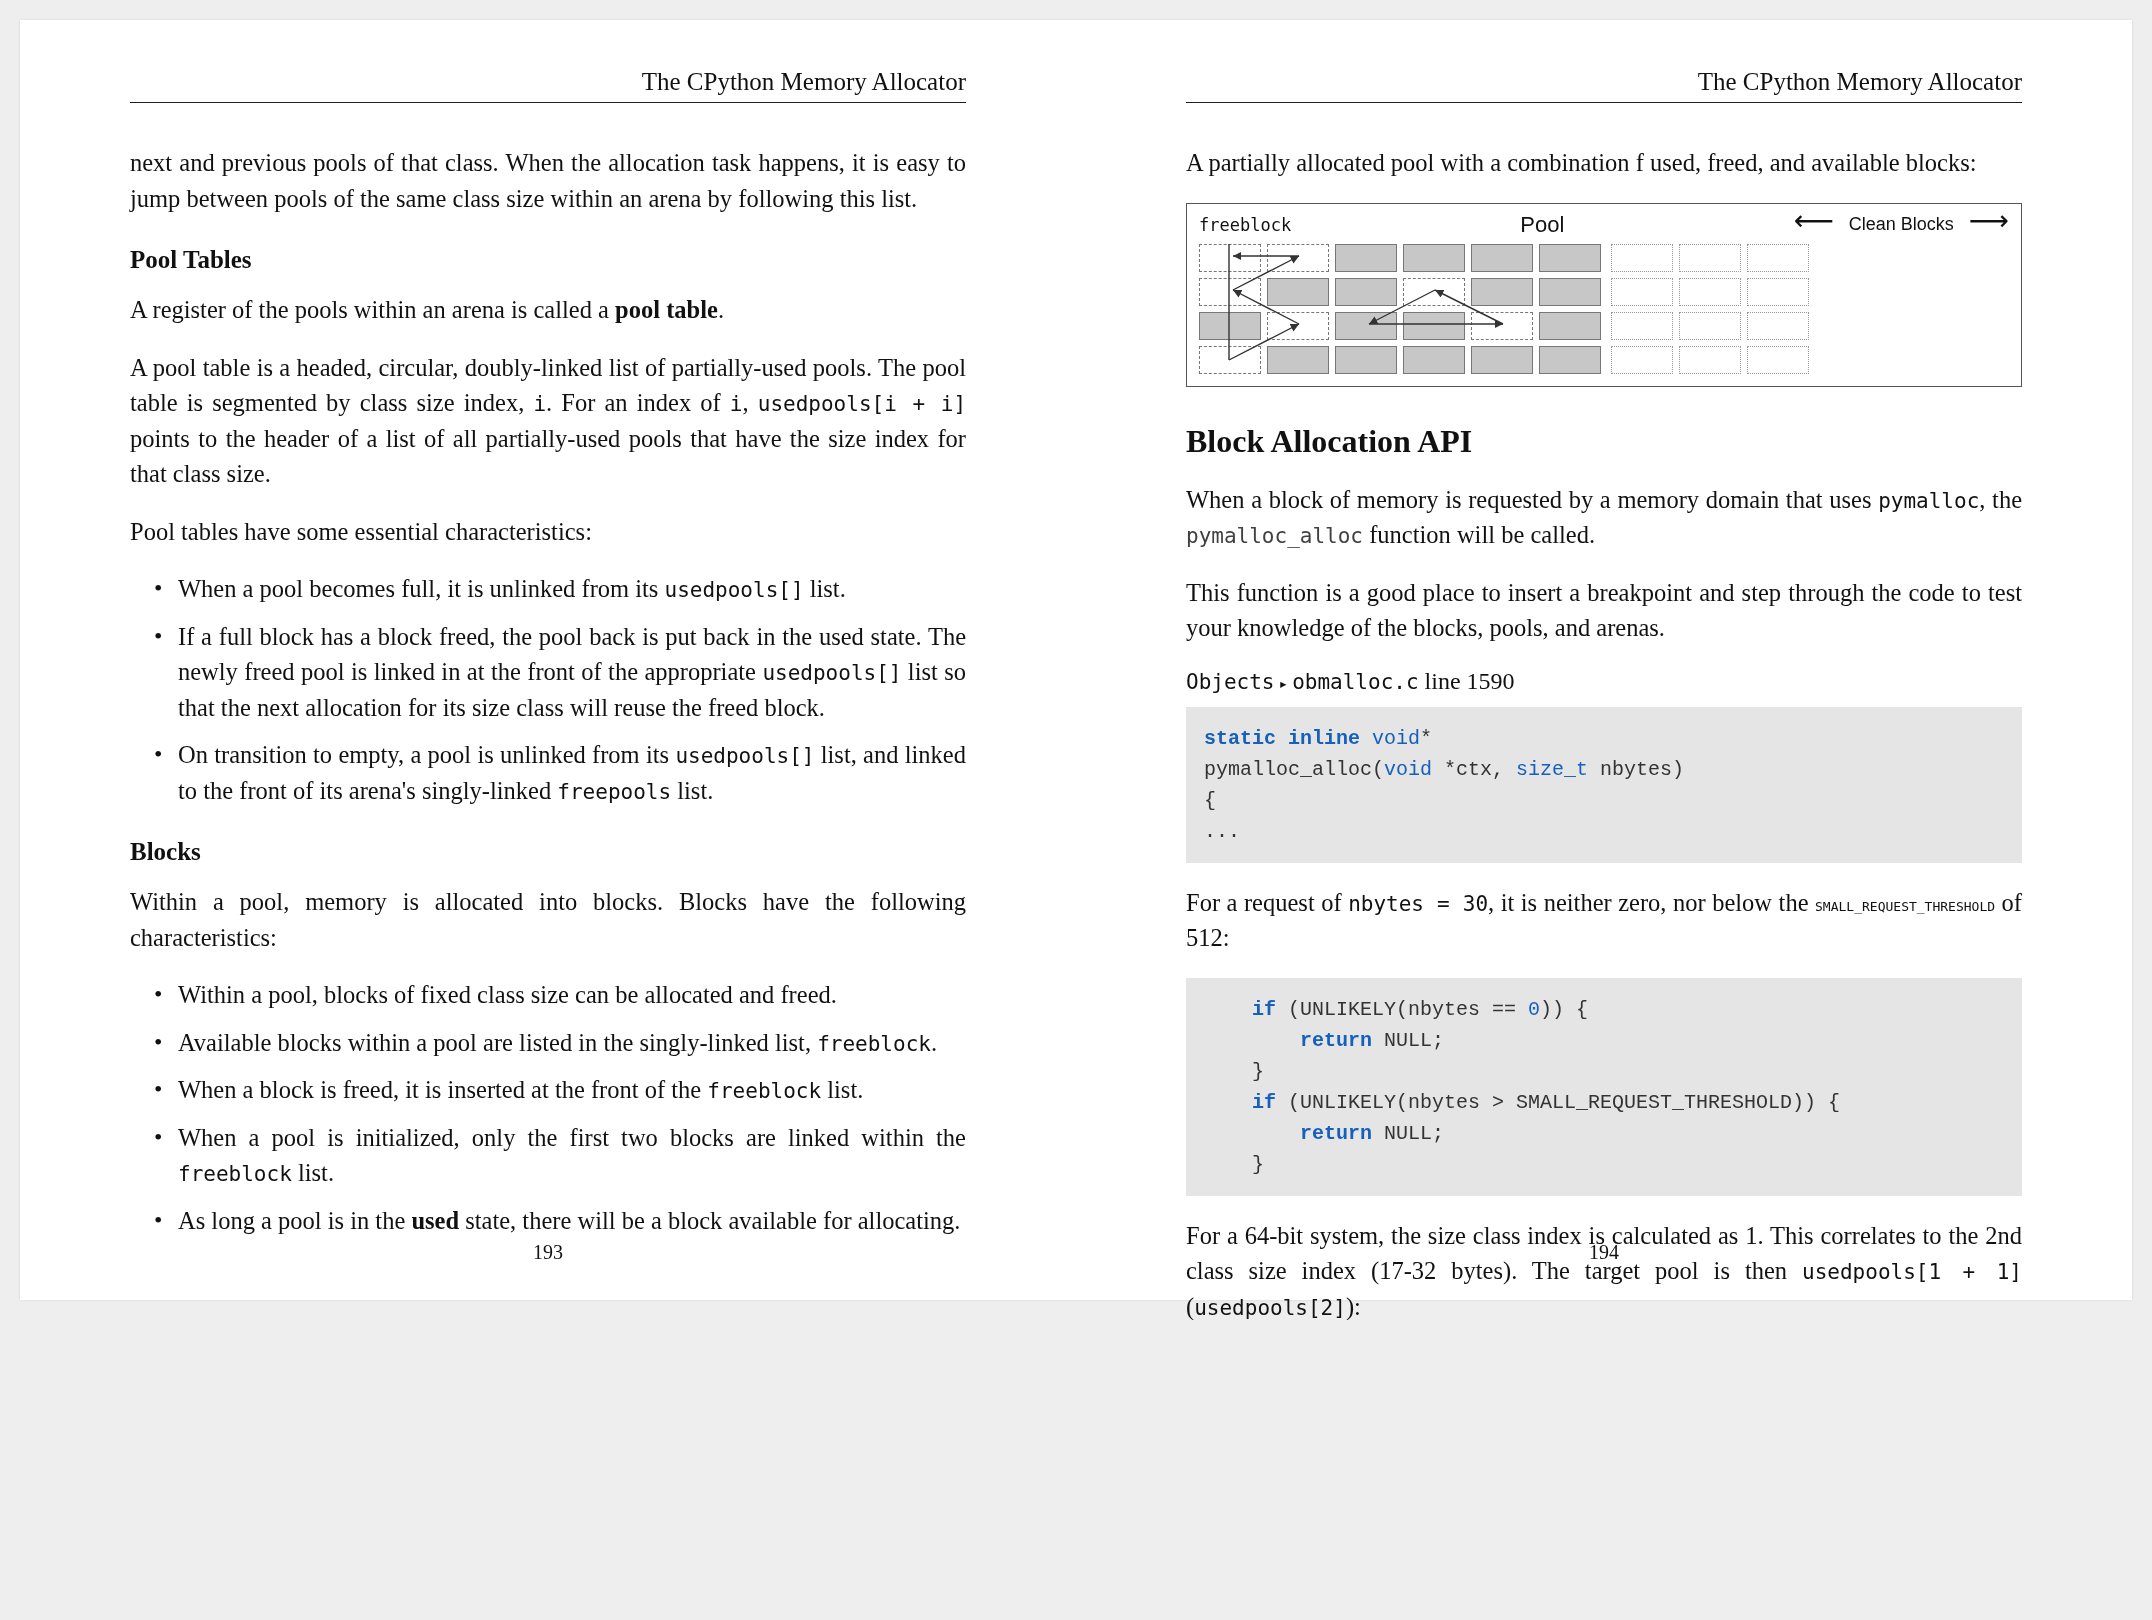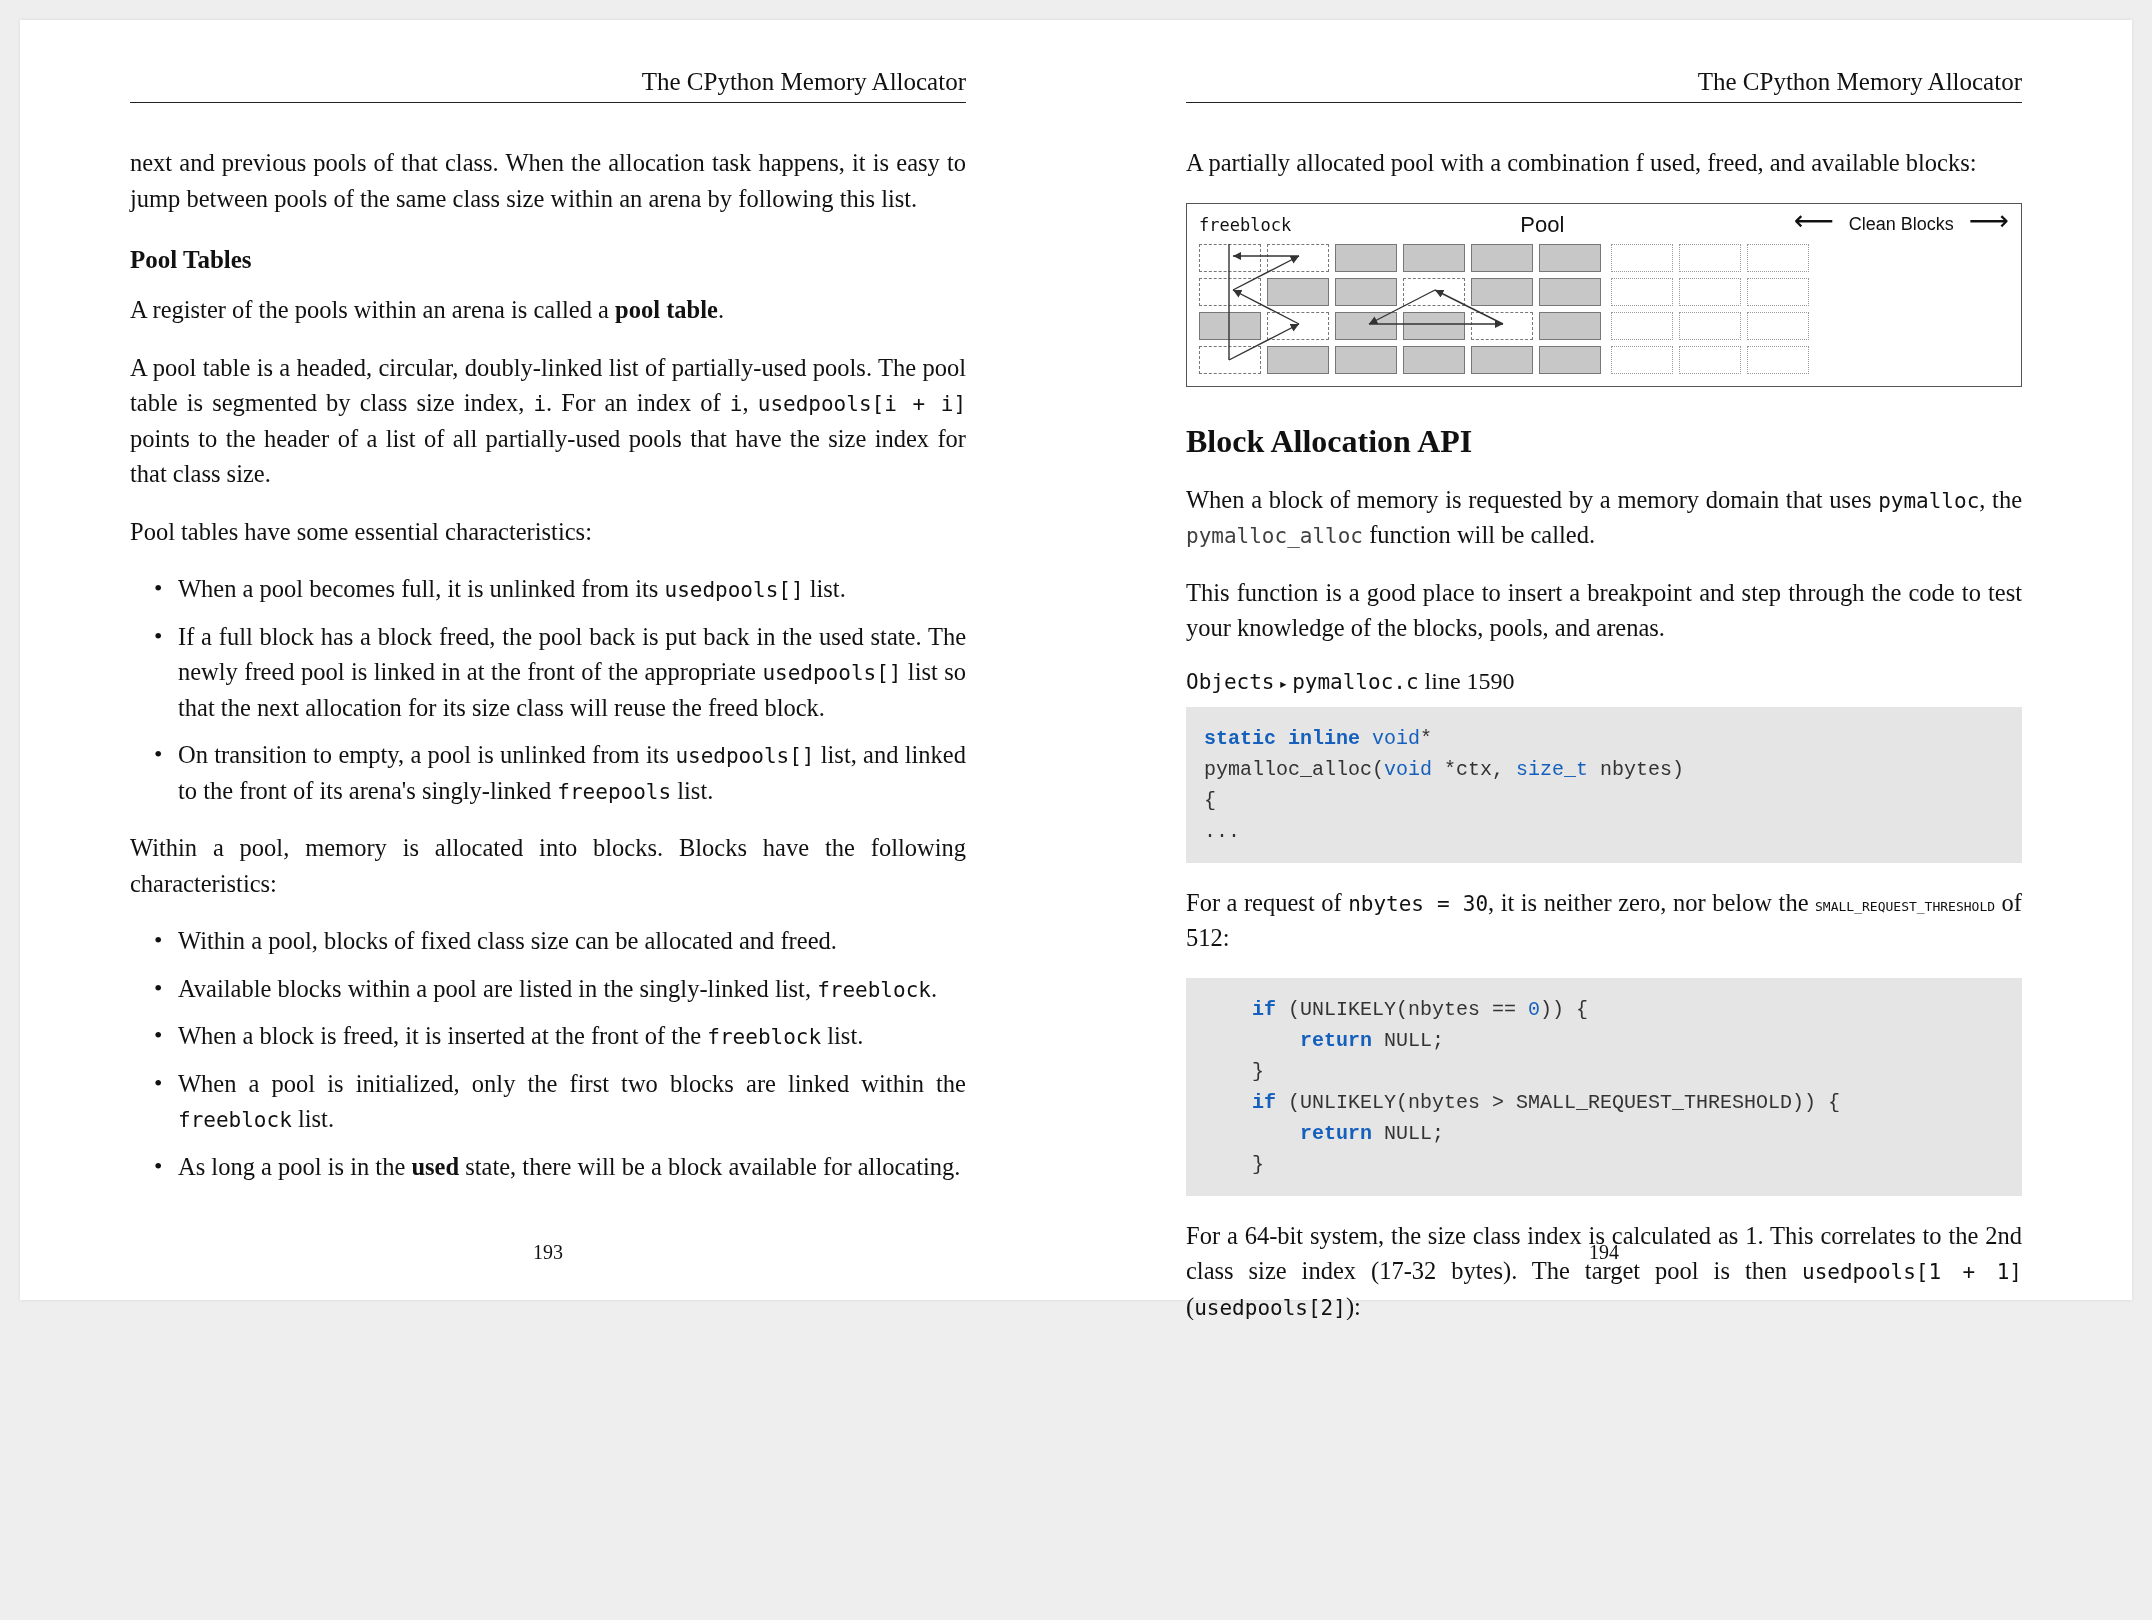--- a/index.html
+++ b/index.html
@@ -161,20 +161,21 @@
         <span>When a pool becomes full, it is unlinked from its </span><span class="mono">usedpools[]</span><span> list.</span>
       </li>
       <li>
         <span>If a full block has a block freed, the pool back is put back in the used state. The newly freed pool is linked in at the front of the appropriate </span><span class="mono">usedpools[]</span><span> list so that the next allocation for its size class will reuse the freed block.</span>
       </li>
       <li>
         <span>On transition to empty, a pool is unlinked from its </span><span class="mono">usedpools[]</span><span> list, and linked to the front of its arena's singly-linked </span><span class="mono">freepools</span><span> list.</span>
       </li>
     </ul>
 
+    <div class="subhead">Blocks</div>
 
     <p class="body-text">Within a pool, memory is allocated into blocks. Blocks have the following characteristics:</p>
 
     <ul>
       <li>Within a pool, blocks of fixed class size can be allocated and freed.</li>
       <li>
         <span>Available blocks within a pool are listed in the singly-linked list, </span><span class="mono">freeblock</span><span>.</span>
       </li>
       <li>
         <span>When a block is freed, it is inserted at the front of the </span><span class="mono">freeblock</span><span> list.</span>
@@ -281,21 +282,21 @@
 
     <div class="section-head">Block Allocation API</div>
 
     <p class="body-text">
       <span>When a block of memory is requested by a memory domain that uses </span><span class="mono">pymalloc</span><span>, the </span><span class="mono link">pymalloc_alloc</span><span> function will be called.</span>
     </p>
 
     <p class="body-text">This function is a good place to insert a breakpoint and step through the code to test your knowledge of the blocks, pools, and arenas.</p>
 
     <div class="codepath">
-      <span>Objects</span><span class="arrow">▸</span><span>pymalloc.c</span><span style="font-family:Georgia;font-size:24px;"> line 1590</span>
+      <span>Objects</span><span class="arrow">▸</span><span>obmalloc.c</span><span style="font-family:Georgia;font-size:24px;"> line 1590</span>
     </div>
 
     <div class="codeblock"><span class="kw">static</span> <span class="kw">inline</span> <span class="ty">void</span>*
 pymalloc_alloc(<span class="ty">void</span> *ctx, <span class="ty">size_t</span> nbytes)
 {
 ...</div>
 
     <p class="body-text">
       <span>For a request of </span><span class="mono">nbytes = 30</span><span>, it is neither zero, nor below the </span><span class="mono" style="font-size:13px;">SMALL_REQUEST_THRESHOLD</span><span> of 512:</span>
     </p>

